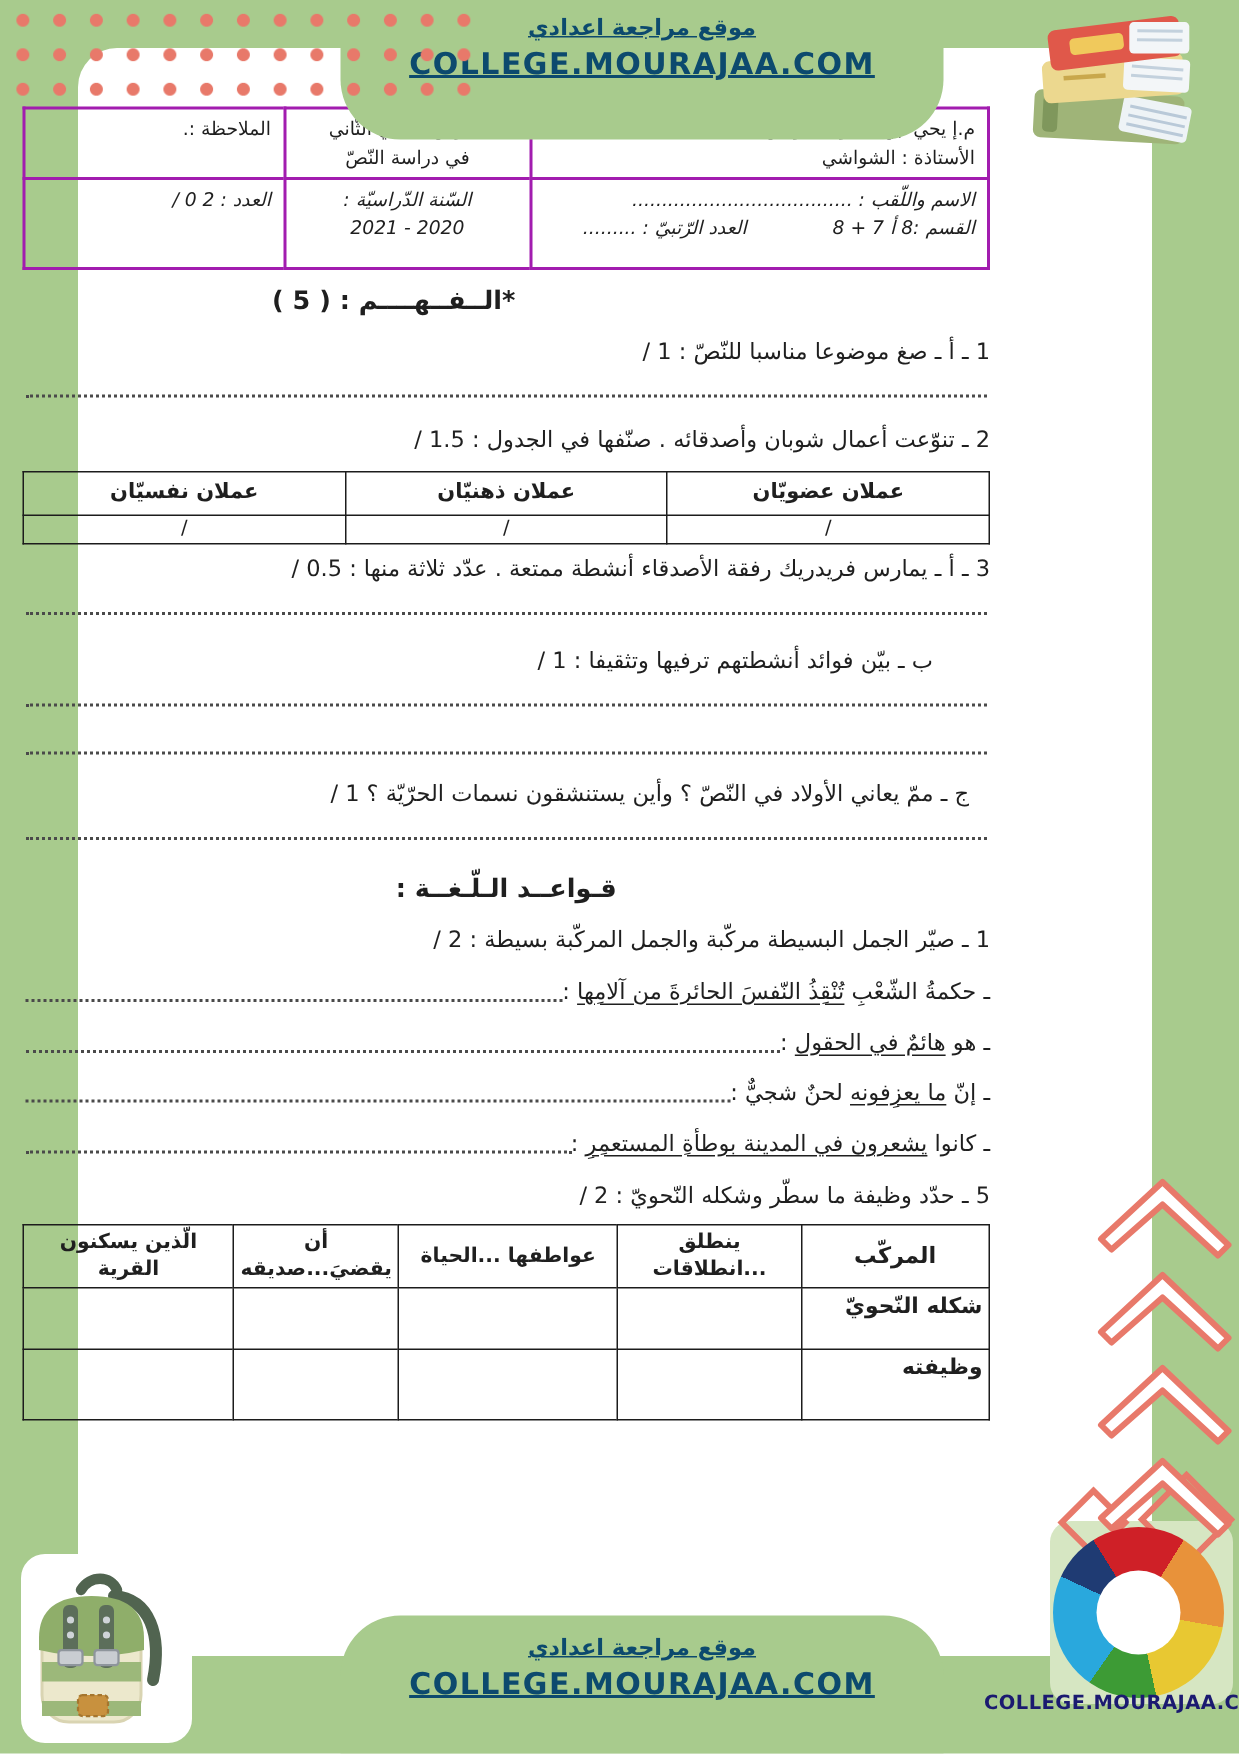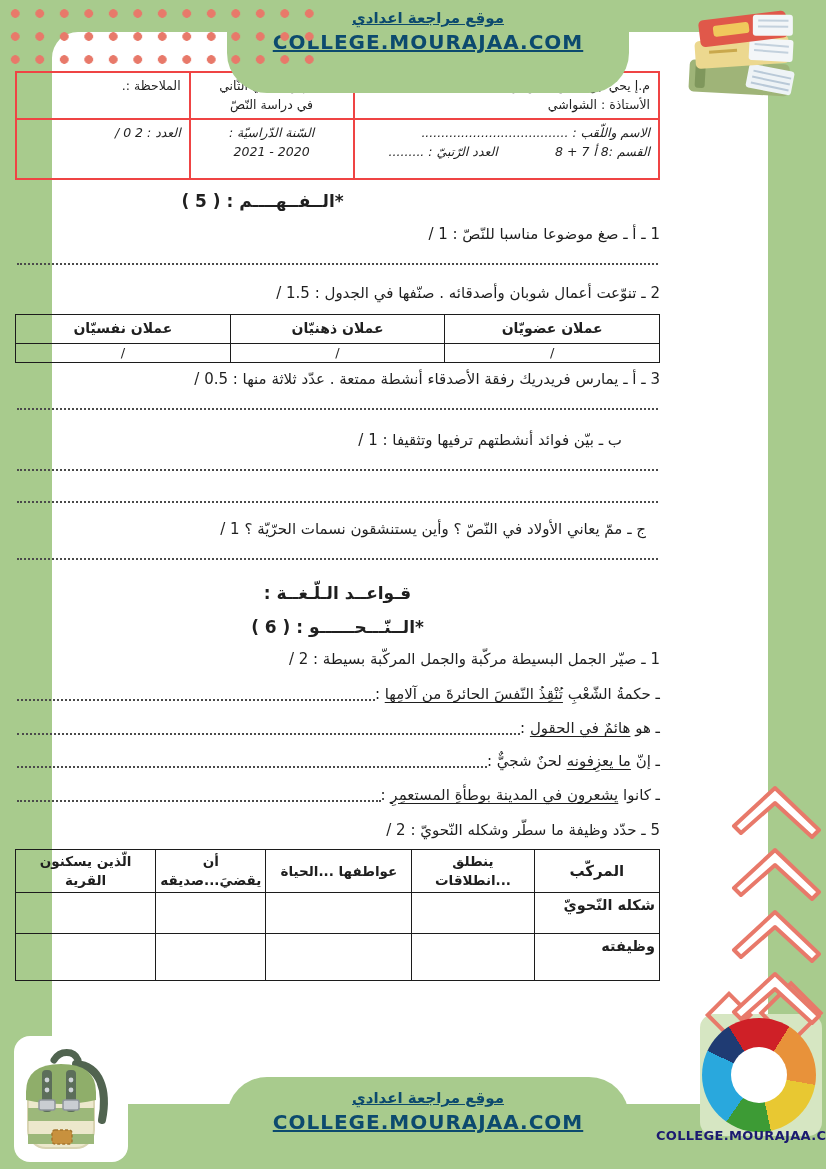--- a/index.html
+++ b/index.html
@@ -58,21 +58,21 @@
   .logo-caption{
     position:absolute;left:656px;top:1128px;width:170px;text-align:center;
     color:#1b1a70;font-weight:bold;font-size:13px;letter-spacing:.3px;z-index:8;
   }
   
   .content{
     position:absolute;left:15px;top:71px;width:645px;direction:rtl;
     font-size:15px;line-height:1.4;z-index:4;
   }
   table{border-collapse:collapse;width:100%;}
-  .info-table td{border:2px solid #ef4444;vertical-align:top;padding:3px 8px;font-size:12.5px;line-height:1.55;}
+  .info-table td{border:2px solid #a21caf;vertical-align:top;padding:3px 8px;font-size:12.5px;line-height:1.55;}
   .info-table .r1 td{height:38px;}
   .info-table .r2 td{height:52px;font-style:italic;}
   .info-table td:nth-child(1){width:47.5%;}
   .info-table td:nth-child(2){width:25.5%;text-align:center;}
   .info-table td:nth-child(3){width:27%;}
   .split-line{display:flex;justify-content:space-between;padding-left:26px;}
   .section-title{font-weight:bold;font-size:17px;text-align:center;}
   .q{margin:0;}
   .dotline{border-bottom:2.5px dotted #4a4a4a;height:2px;margin-left:2px;margin-right:2px;}
   .works-table th{border:1.8px solid #1c1c1c;font-size:14px;font-weight:bold;padding:3px 2px;height:22px;}
@@ -196,21 +196,20 @@
   <div class="dotline" style="margin-top:16px;"></div>
 
   <div class="q indent-1" style="margin-top:20px;">ب ـ بيّن فوائد أنشطتهم ترفيها وتثقيفا : 1 /</div>
   <div class="dotline" style="margin-top:16px;"></div>
   <div class="dotline" style="margin-top:28px;"></div>
 
   <div class="q indent-2" style="margin-top:16px;">ج ـ ممّ يعاني الأولاد في النّصّ ؟ وأين يستنشقون نسمات الحرّيّة ؟ 1 /</div>
   <div class="dotline" style="margin-top:16px;"></div>
 
   <div class="section-title" style="margin-top:22px;">قـواعــد الـلّـغــة :</div>
-  <div class="section-title" style="margin-top:10px;">*الــنّـــحــــــو : ( 6 )</div>
 
   <div class="q" style="margin-top:10px;">1 ـ صيّر الجمل البسيطة مركّبة والجمل المركّبة بسيطة : 2 /</div>
 
   <div class="sentence" style="margin-top:14px;">
     <span class="s-text"><span>ـ حكمةُ الشّعْبِ </span><span class="u">تُنْقِذُ النّفسَ الحائرةَ من آلامِها</span><span> : </span></span>
     <span class="leader"></span>
   </div>
   <div class="sentence" style="margin-top:13px;">
     <span class="s-text"><span>ـ هو </span><span class="u">هائمٌ في الحقول</span><span> : </span></span>
     <span class="leader"></span>

